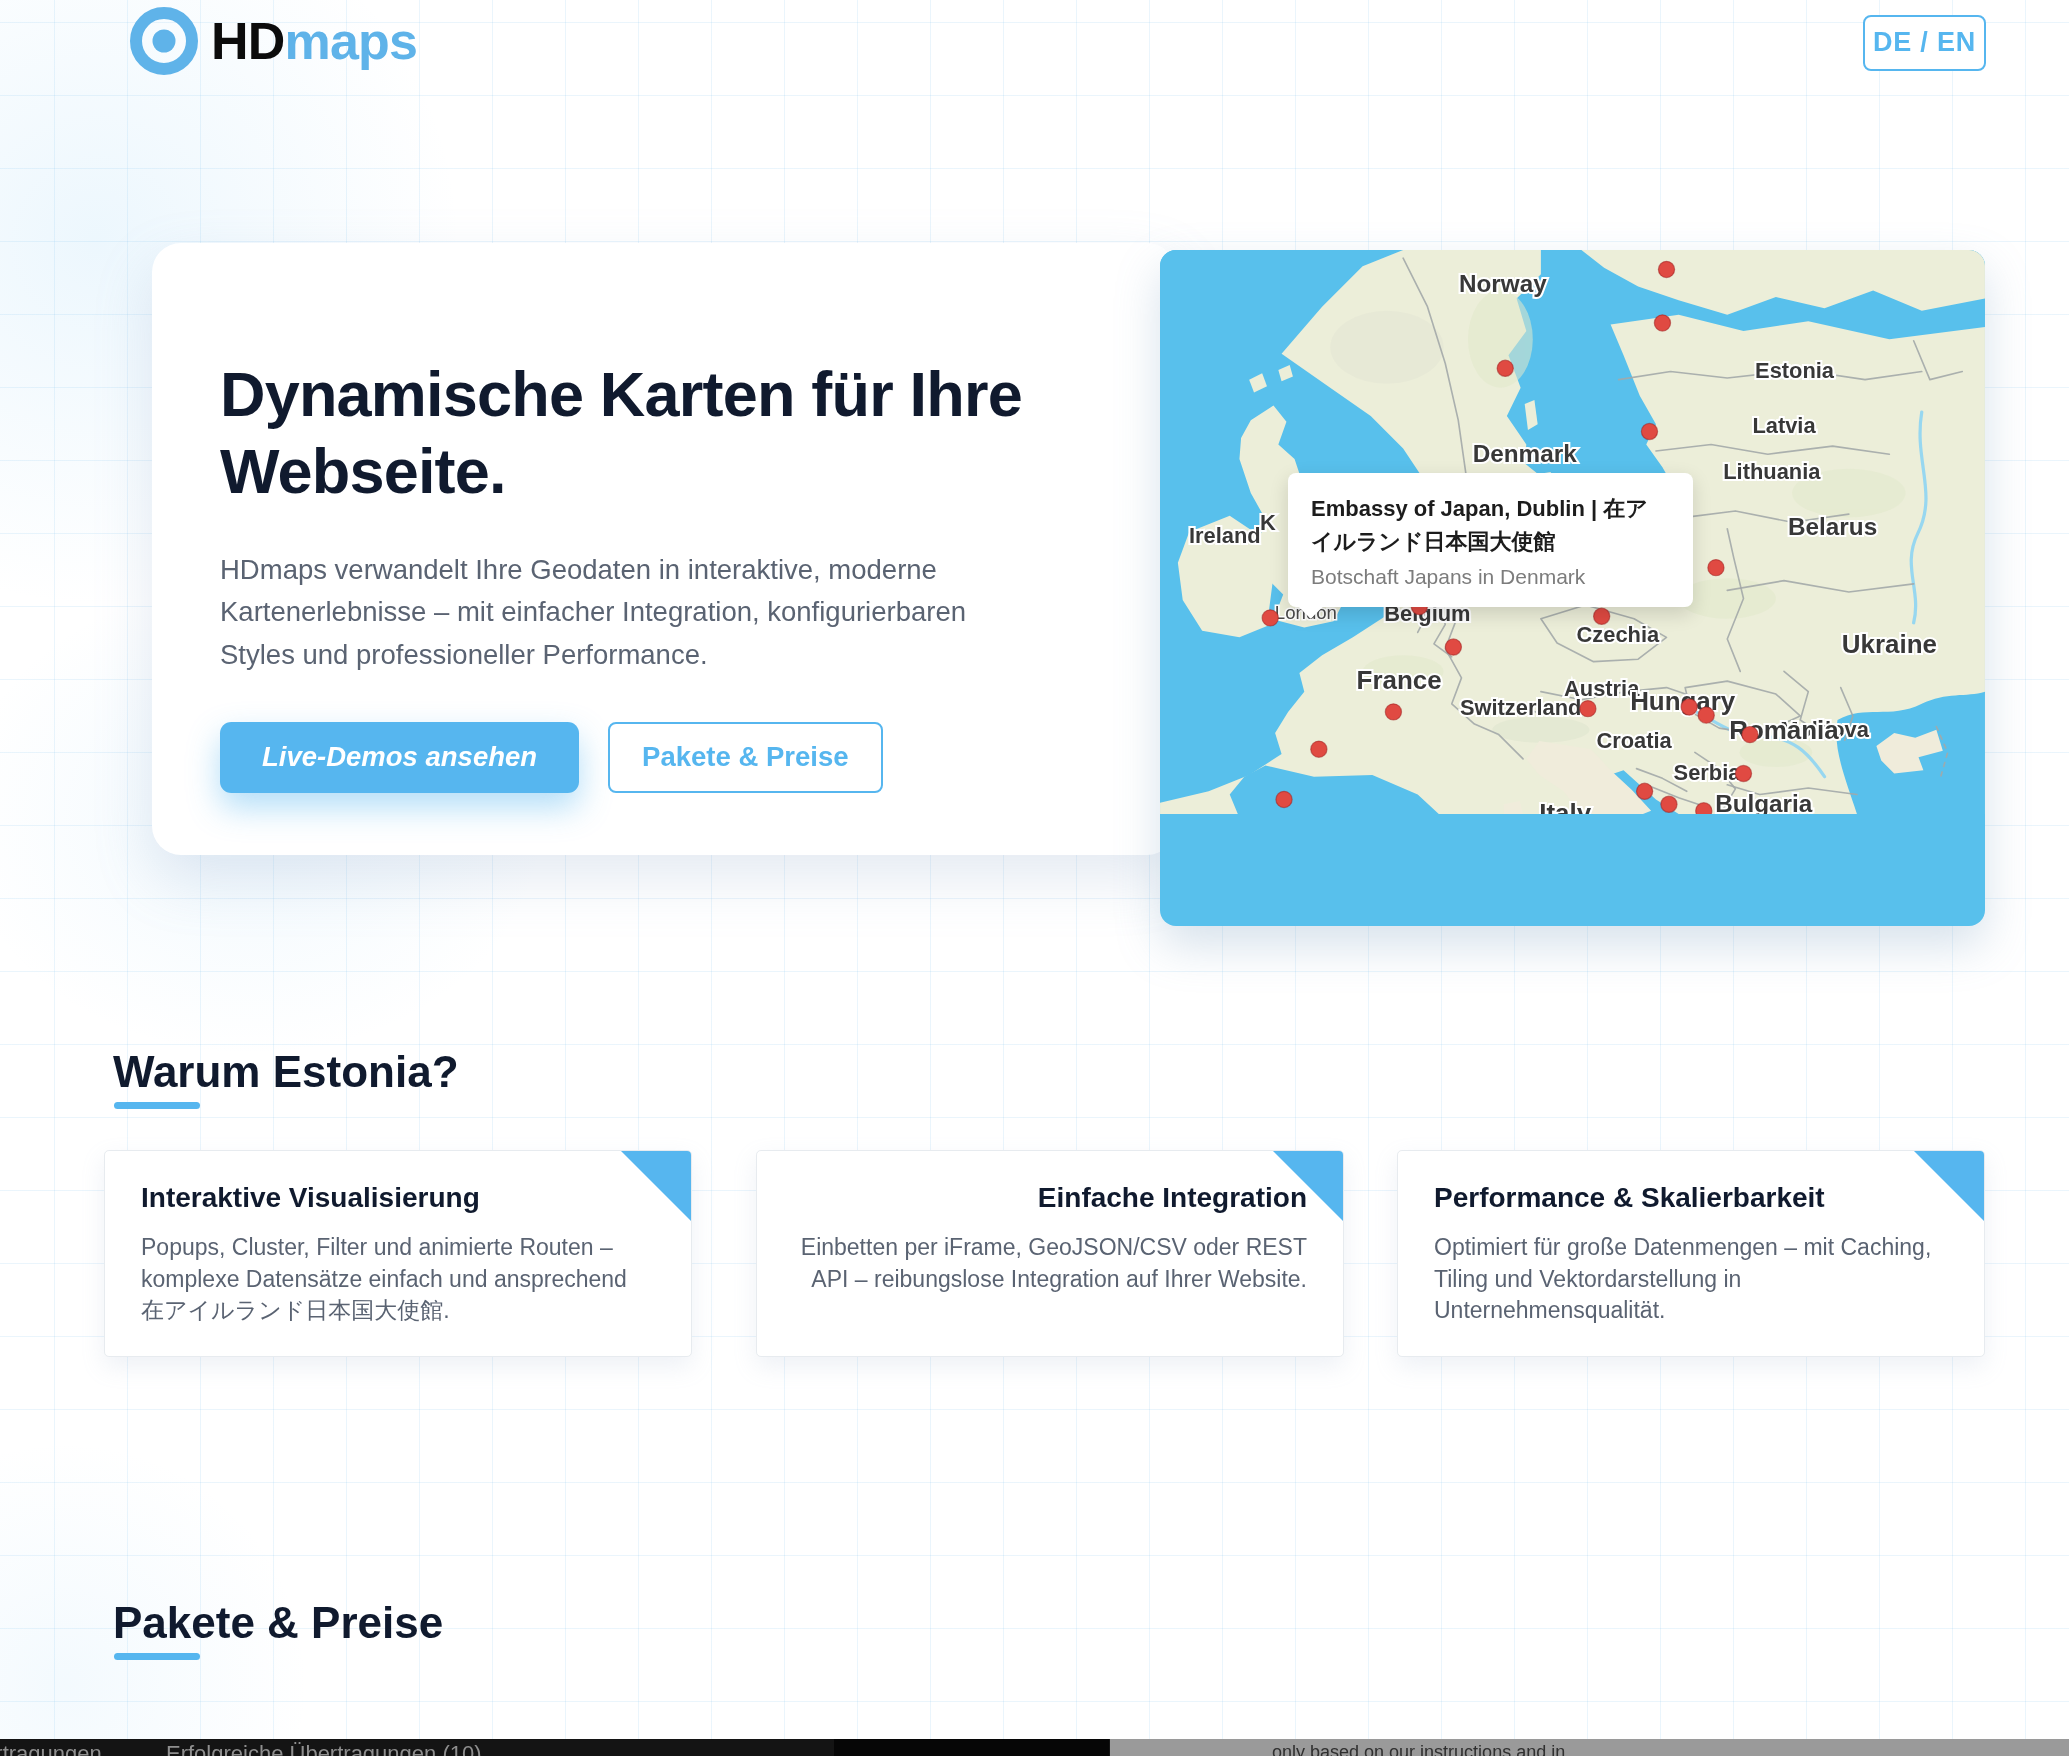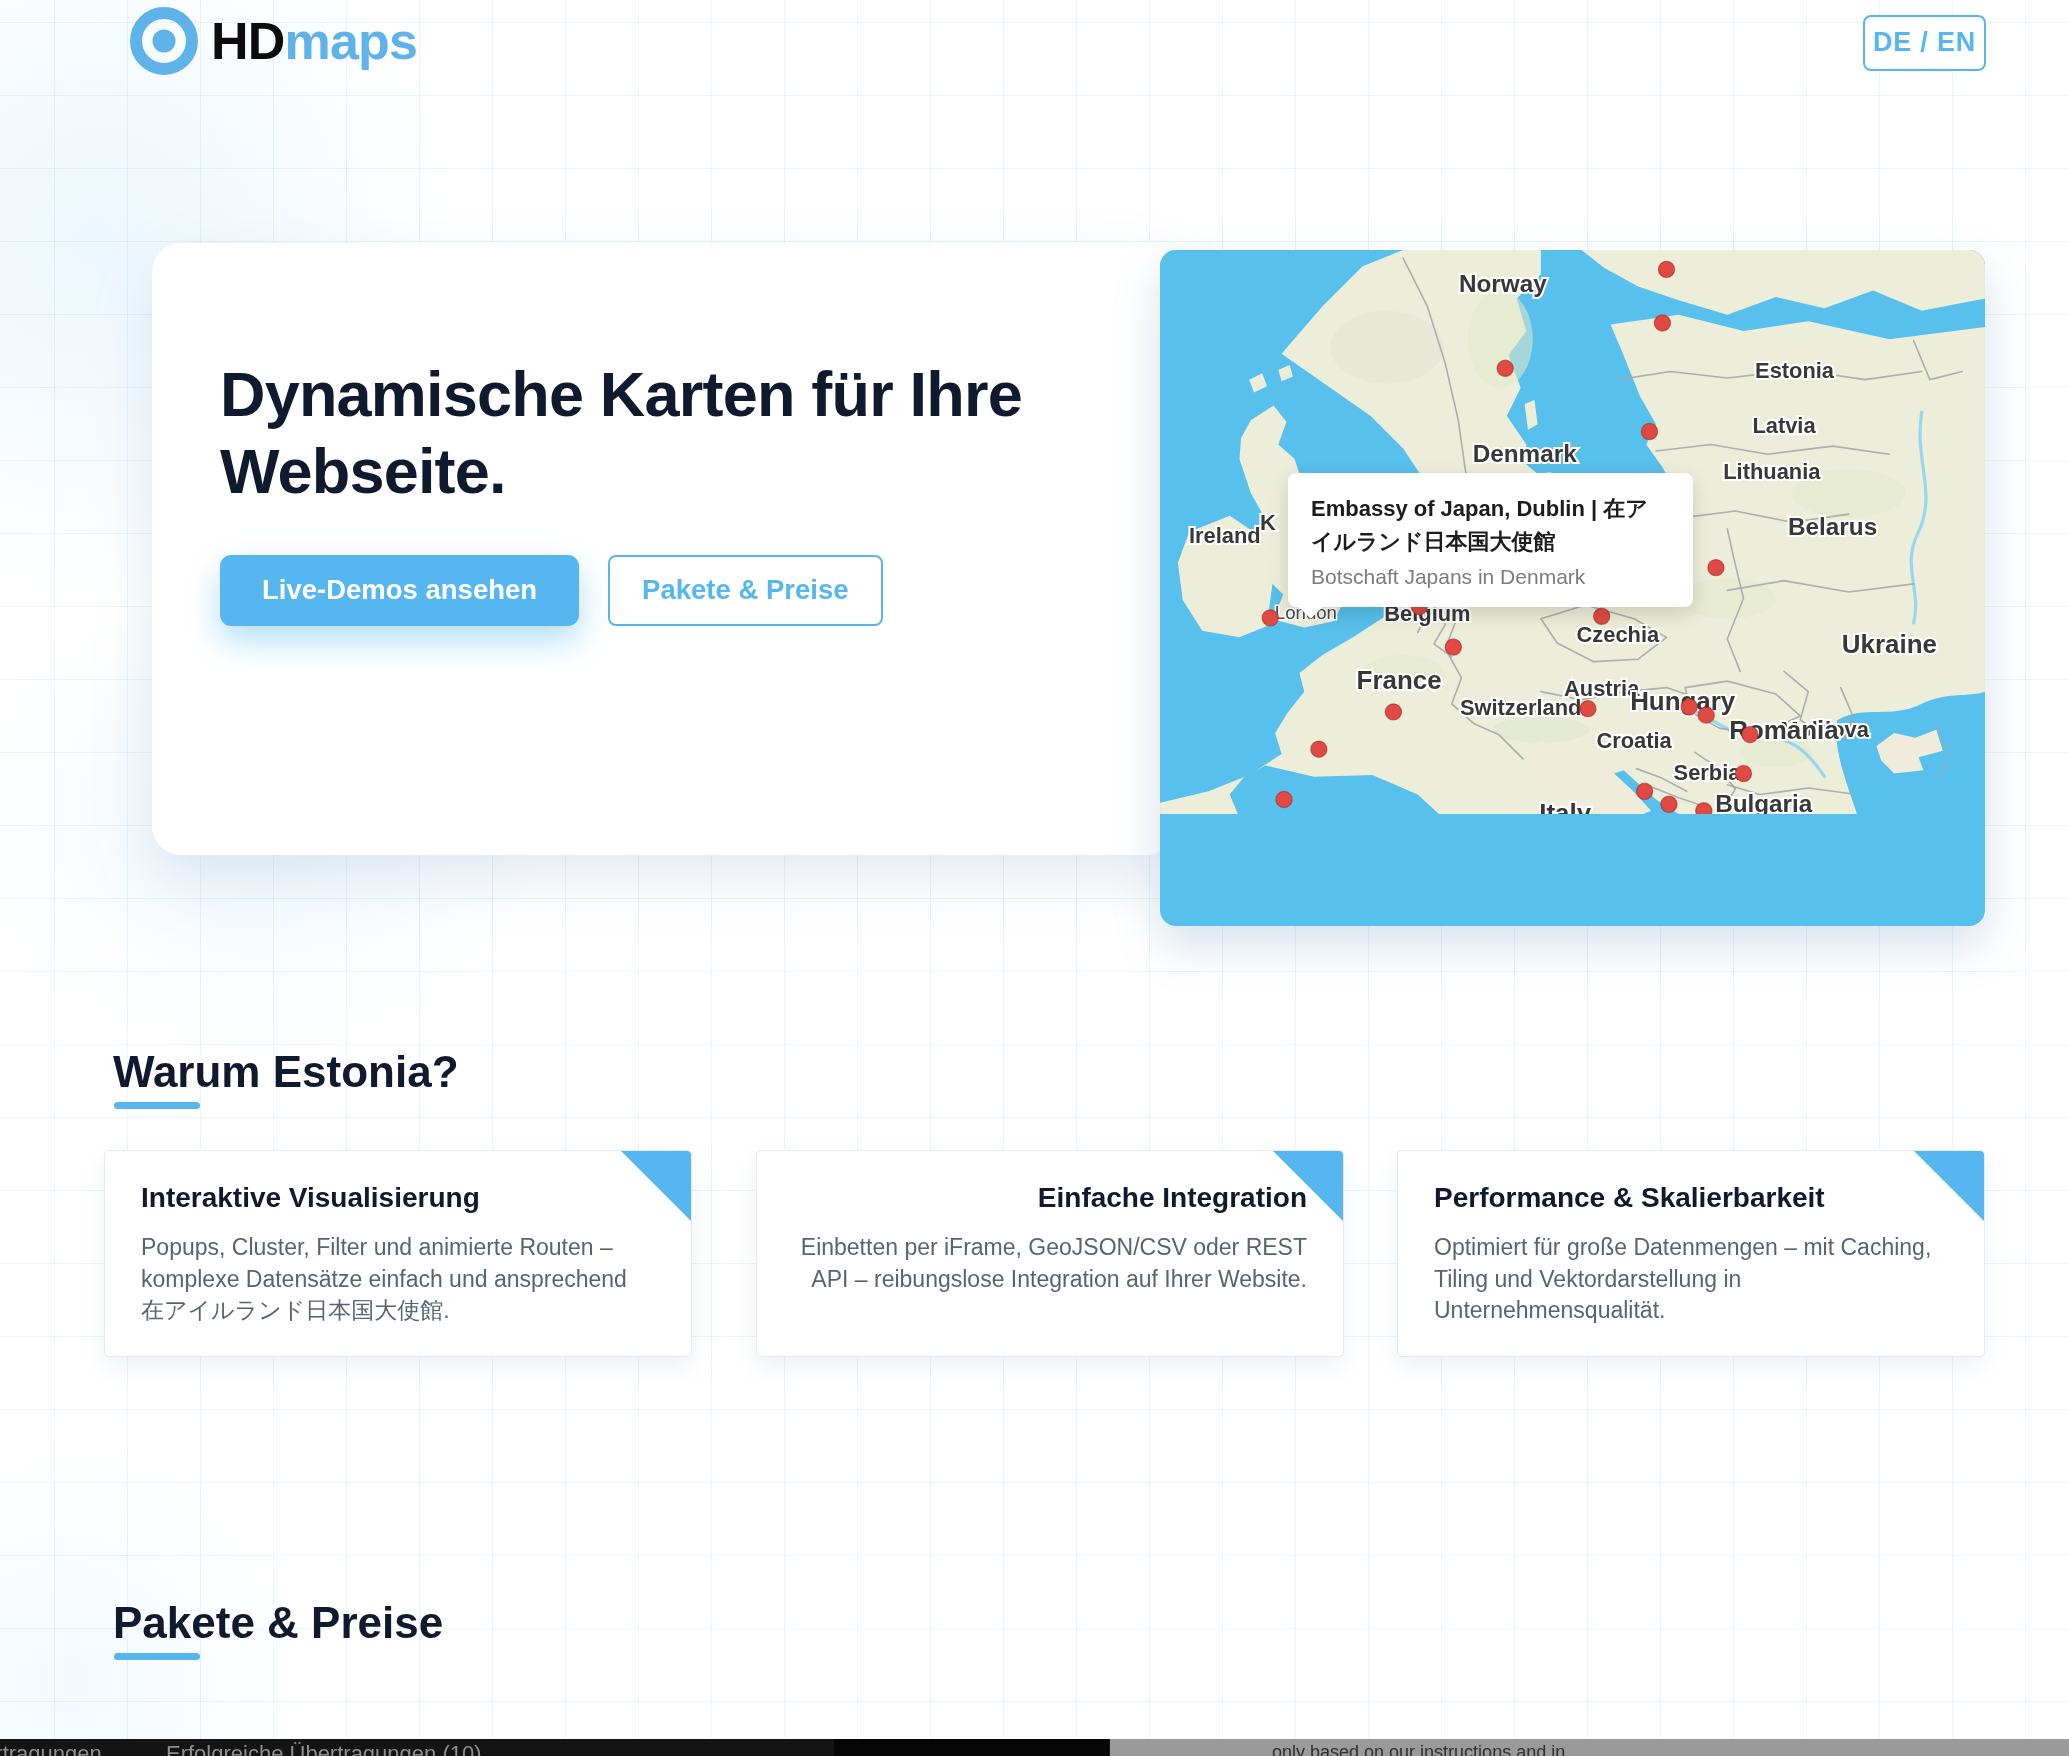--- a/index.html
+++ b/index.html
@@ -36,21 +36,21 @@
   .hero-card { position:absolute; left:104px; top:243px; width:1024px; height:612px;
     background:#fff; border-radius:29px; padding:113px 68px 8px 68px;
     box-shadow:0 24px 57px rgba(130,160,195,.22);margin-left:48px; }
   .hero-card h1 { font-size:63px; line-height:1.22; font-weight:800; color:var(--heading);
     letter-spacing:-0.8px; }
   .hero-card p { margin-top:39px; max-width:778px; font-size:27.5px; line-height:1.55;
     color:var(--body-text); }
   .btn-row { margin-top:45px; display:flex; gap:29px; align-items:center; }
   .btn { height:71px; font-family:inherit; font-size:27.5px; font-weight:700; cursor:pointer; }
   .btn-primary { padding:0 42px; background:var(--accent); border:none; border-radius:11.3px;
-    color:#fff; box-shadow:0 14.6px 32px rgba(86,182,240,.45); }
+    color:#fff; box-shadow:0 14.6px 32px rgba(86,182,240,.45);font-style:italic; }
   .btn-outline { padding:0 32px; background:#fff; border:2.4px solid var(--accent);
     border-radius:8px; color:var(--accent); }
 
   
   .map-card { position:absolute; left:1160px; top:250px; width:825px; height:676px;
     border-radius:16px; overflow:hidden; box-shadow:0 19.4px 45px rgba(110,150,185,.28);
     background:var(--map-water); }
   .map-card svg { display:block; width:825px; height:564px; }
   .land { fill:var(--map-land); }
   .land2 { fill:#f0ecdb; }
@@ -107,20 +107,21 @@
   <div class="logo">
     <span class="logo-mark">
         <span class="logo-dot"></span>
       </span>
     <span class="logo-text"><span class="hd">HD</span><span class="maps">maps</span></span>
   </div>
   <button class="lang-btn">DE / EN</button>
 
   <section class="hero-card">
     <h1><span>Dynamische Karten für Ihre</span><br><span>Webseite.</span></h1>
+    <p>HDmaps verwandelt Ihre Geodaten in interaktive, moderne Kartenerlebnisse – mit einfacher Integration, konfigurierbaren Styles und professioneller Performance.</p>
     <div class="btn-row">
       <button class="btn btn-primary">Live-Demos ansehen</button>
       <button class="btn btn-outline">Pakete &amp; Preise</button>
     </div>
   </section>
 
   <div class="map-card">
     <svg viewBox="0 0 1018 696">
       <rect class="water" x="0" y="0" width="1018" height="696"></rect>
 

